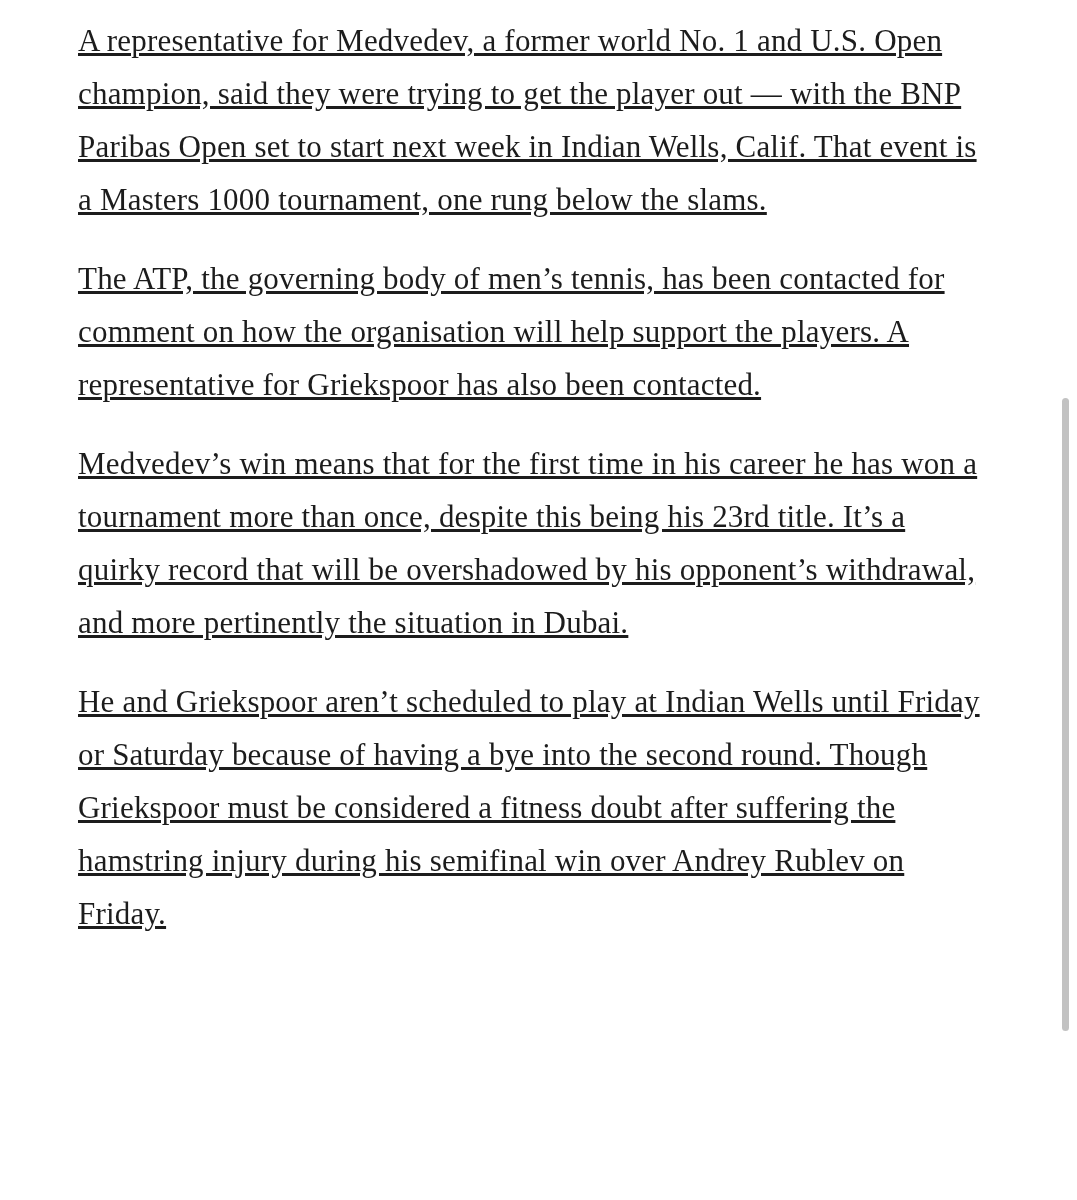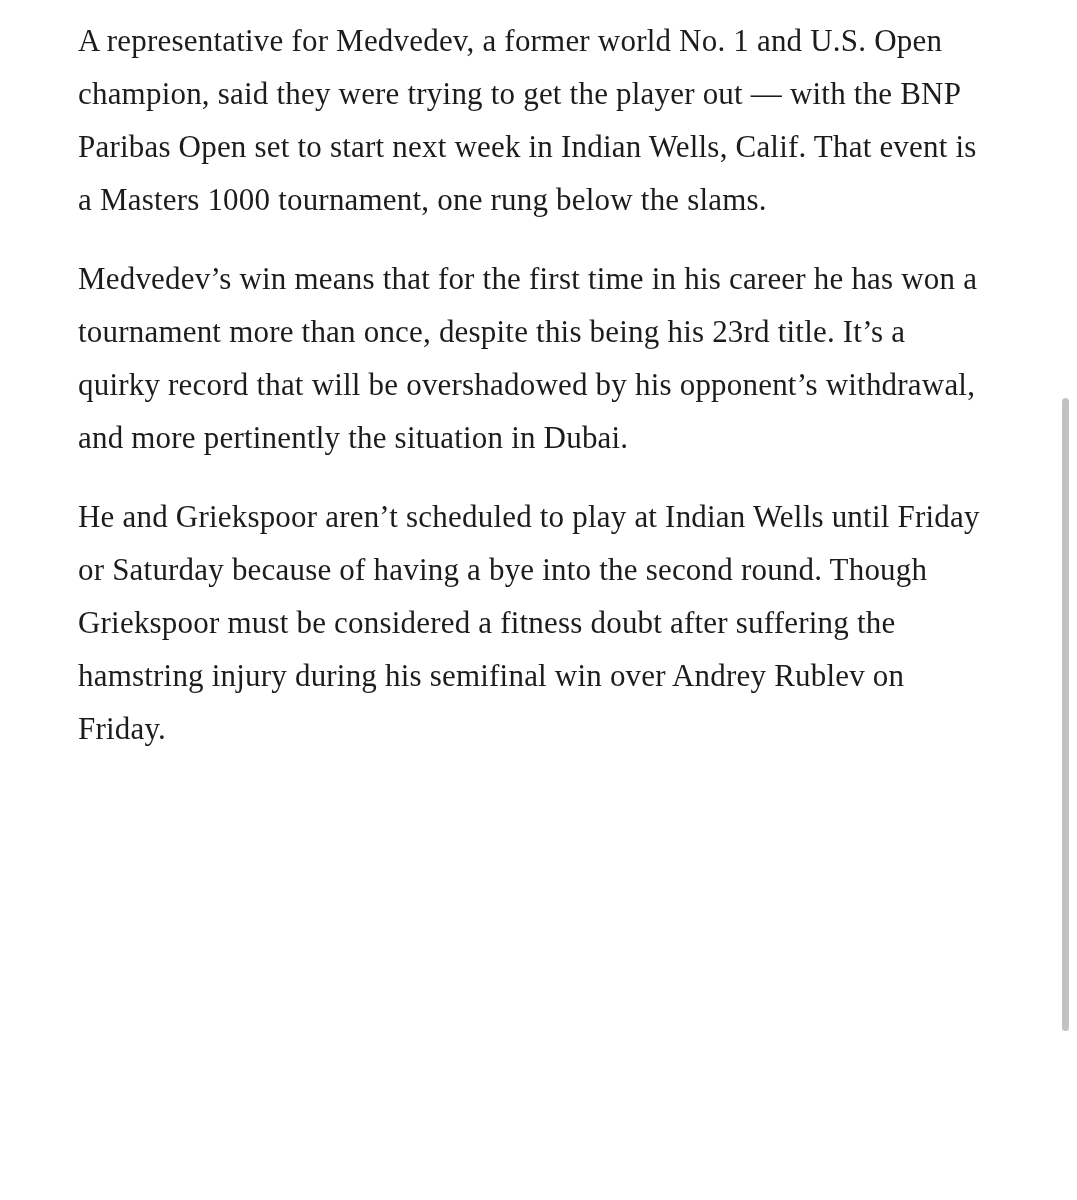--- a/index.html
+++ b/index.html
@@ -10,20 +10,21 @@
     width: 1077px;
     height: 1200px;
     background: #ffffff;
     position: relative;
     overflow: hidden;
     font-family: "Liberation Serif", "DejaVu Serif", serif;
     color: #1c1c1c;
   }
   .article-body {
     padding: 14px 92px 0 78px;
+    text-decoration: underline;
   }
   .article-body p {
     margin: 0 0 26px 0;
     font-size: 31px;
     line-height: 53px;
     letter-spacing: 0.2px;
     font-weight: 400;
     color: #1c1c1c;
     text-rendering: optimizeLegibility;
   }
@@ -35,17 +36,18 @@
     height: 633px;
     background: #c2c2c2;
     border-radius: 4px;
   }
 </style>
 </head>
 <body>
 
 <main class="article-body">
   <p>A representative for Medvedev, a former world No. 1 and U.S. Open champion, said they were trying to get the player out — with the BNP Paribas Open set to start next week in Indian Wells, Calif. That event is a Masters 1000 tournament, one rung below the slams.</p>
+  <p>The ATP, the governing body of men’s tennis, has been contacted for comment on how the organisation will help support the players. A representative for Griekspoor has also been contacted.</p>
   <p>Medvedev’s win means that for the first time in his career he has won a tournament more than once, despite this being his 23rd title. It’s a quirky record that will be overshadowed by his opponent’s withdrawal, and more pertinently the situation in Dubai.</p>
   <p>He and Griekspoor aren’t scheduled to play at Indian Wells until Friday or Saturday because of having a bye into the second round. Though Griekspoor must be considered a fitness doubt after suffering the hamstring injury during his semifinal win over Andrey Rublev on Friday.</p>
 </main>
 
 <div class="scrollbar-thumb"></div>
 
 </body></html>

